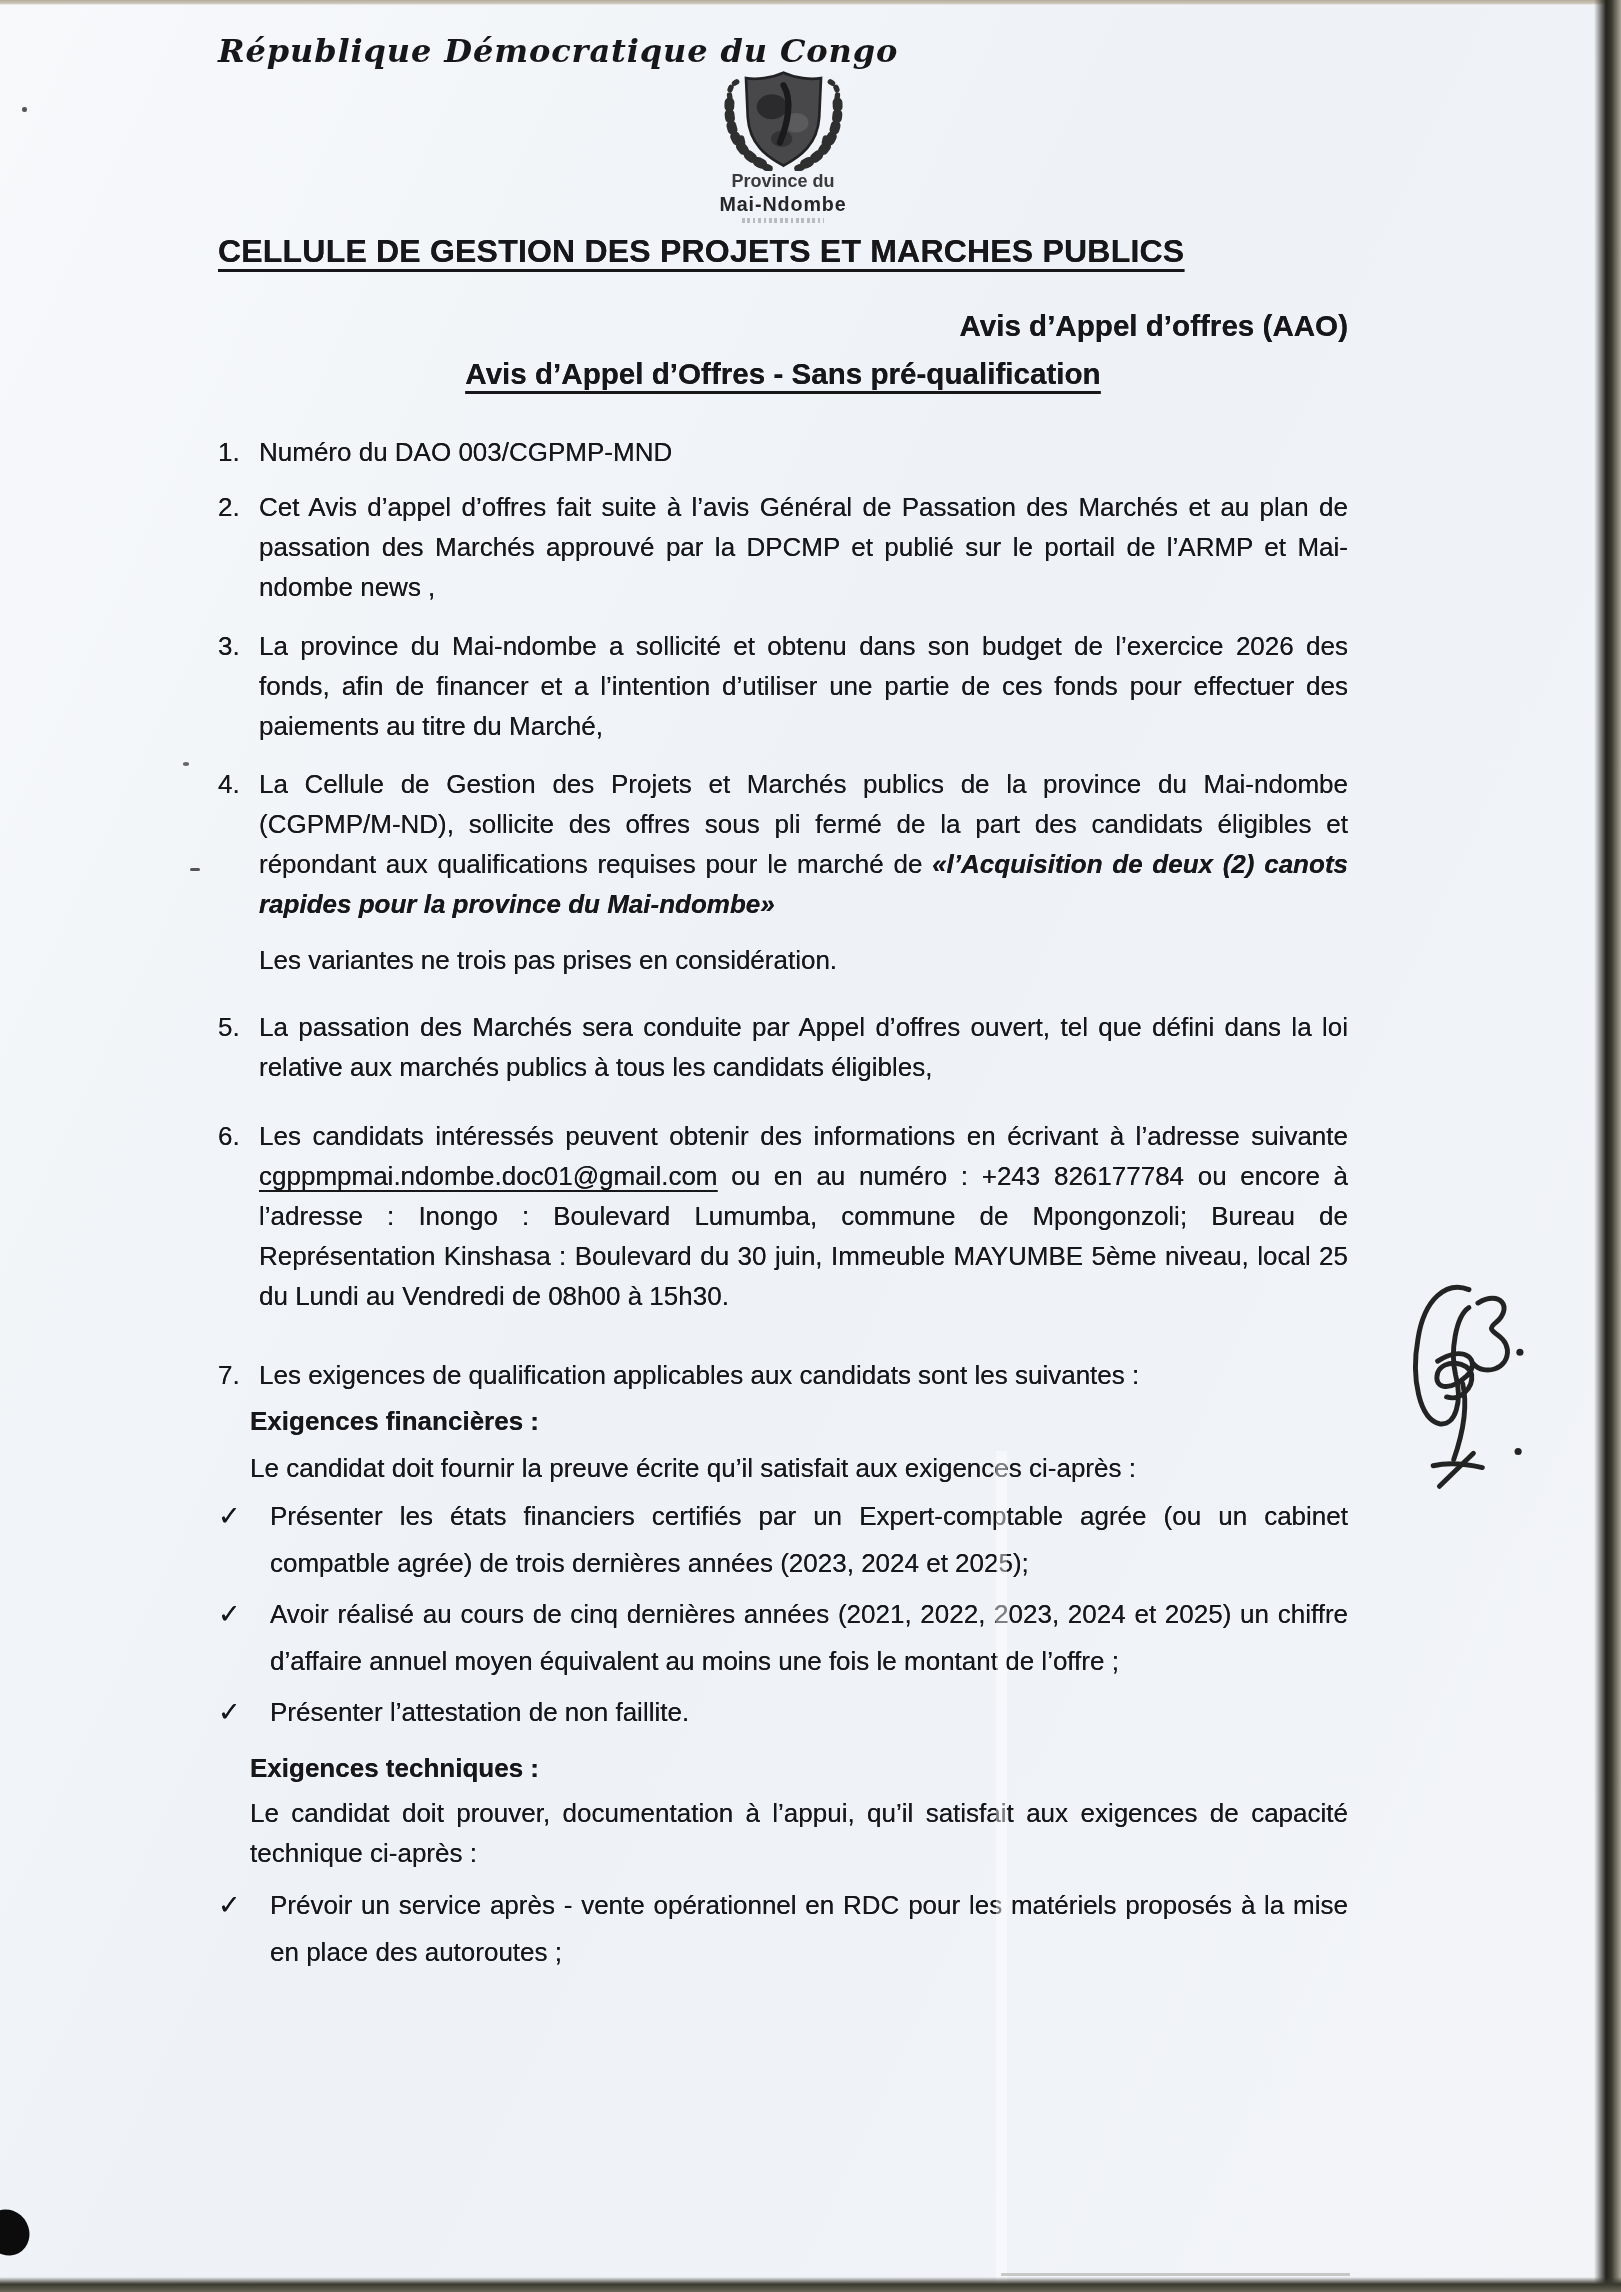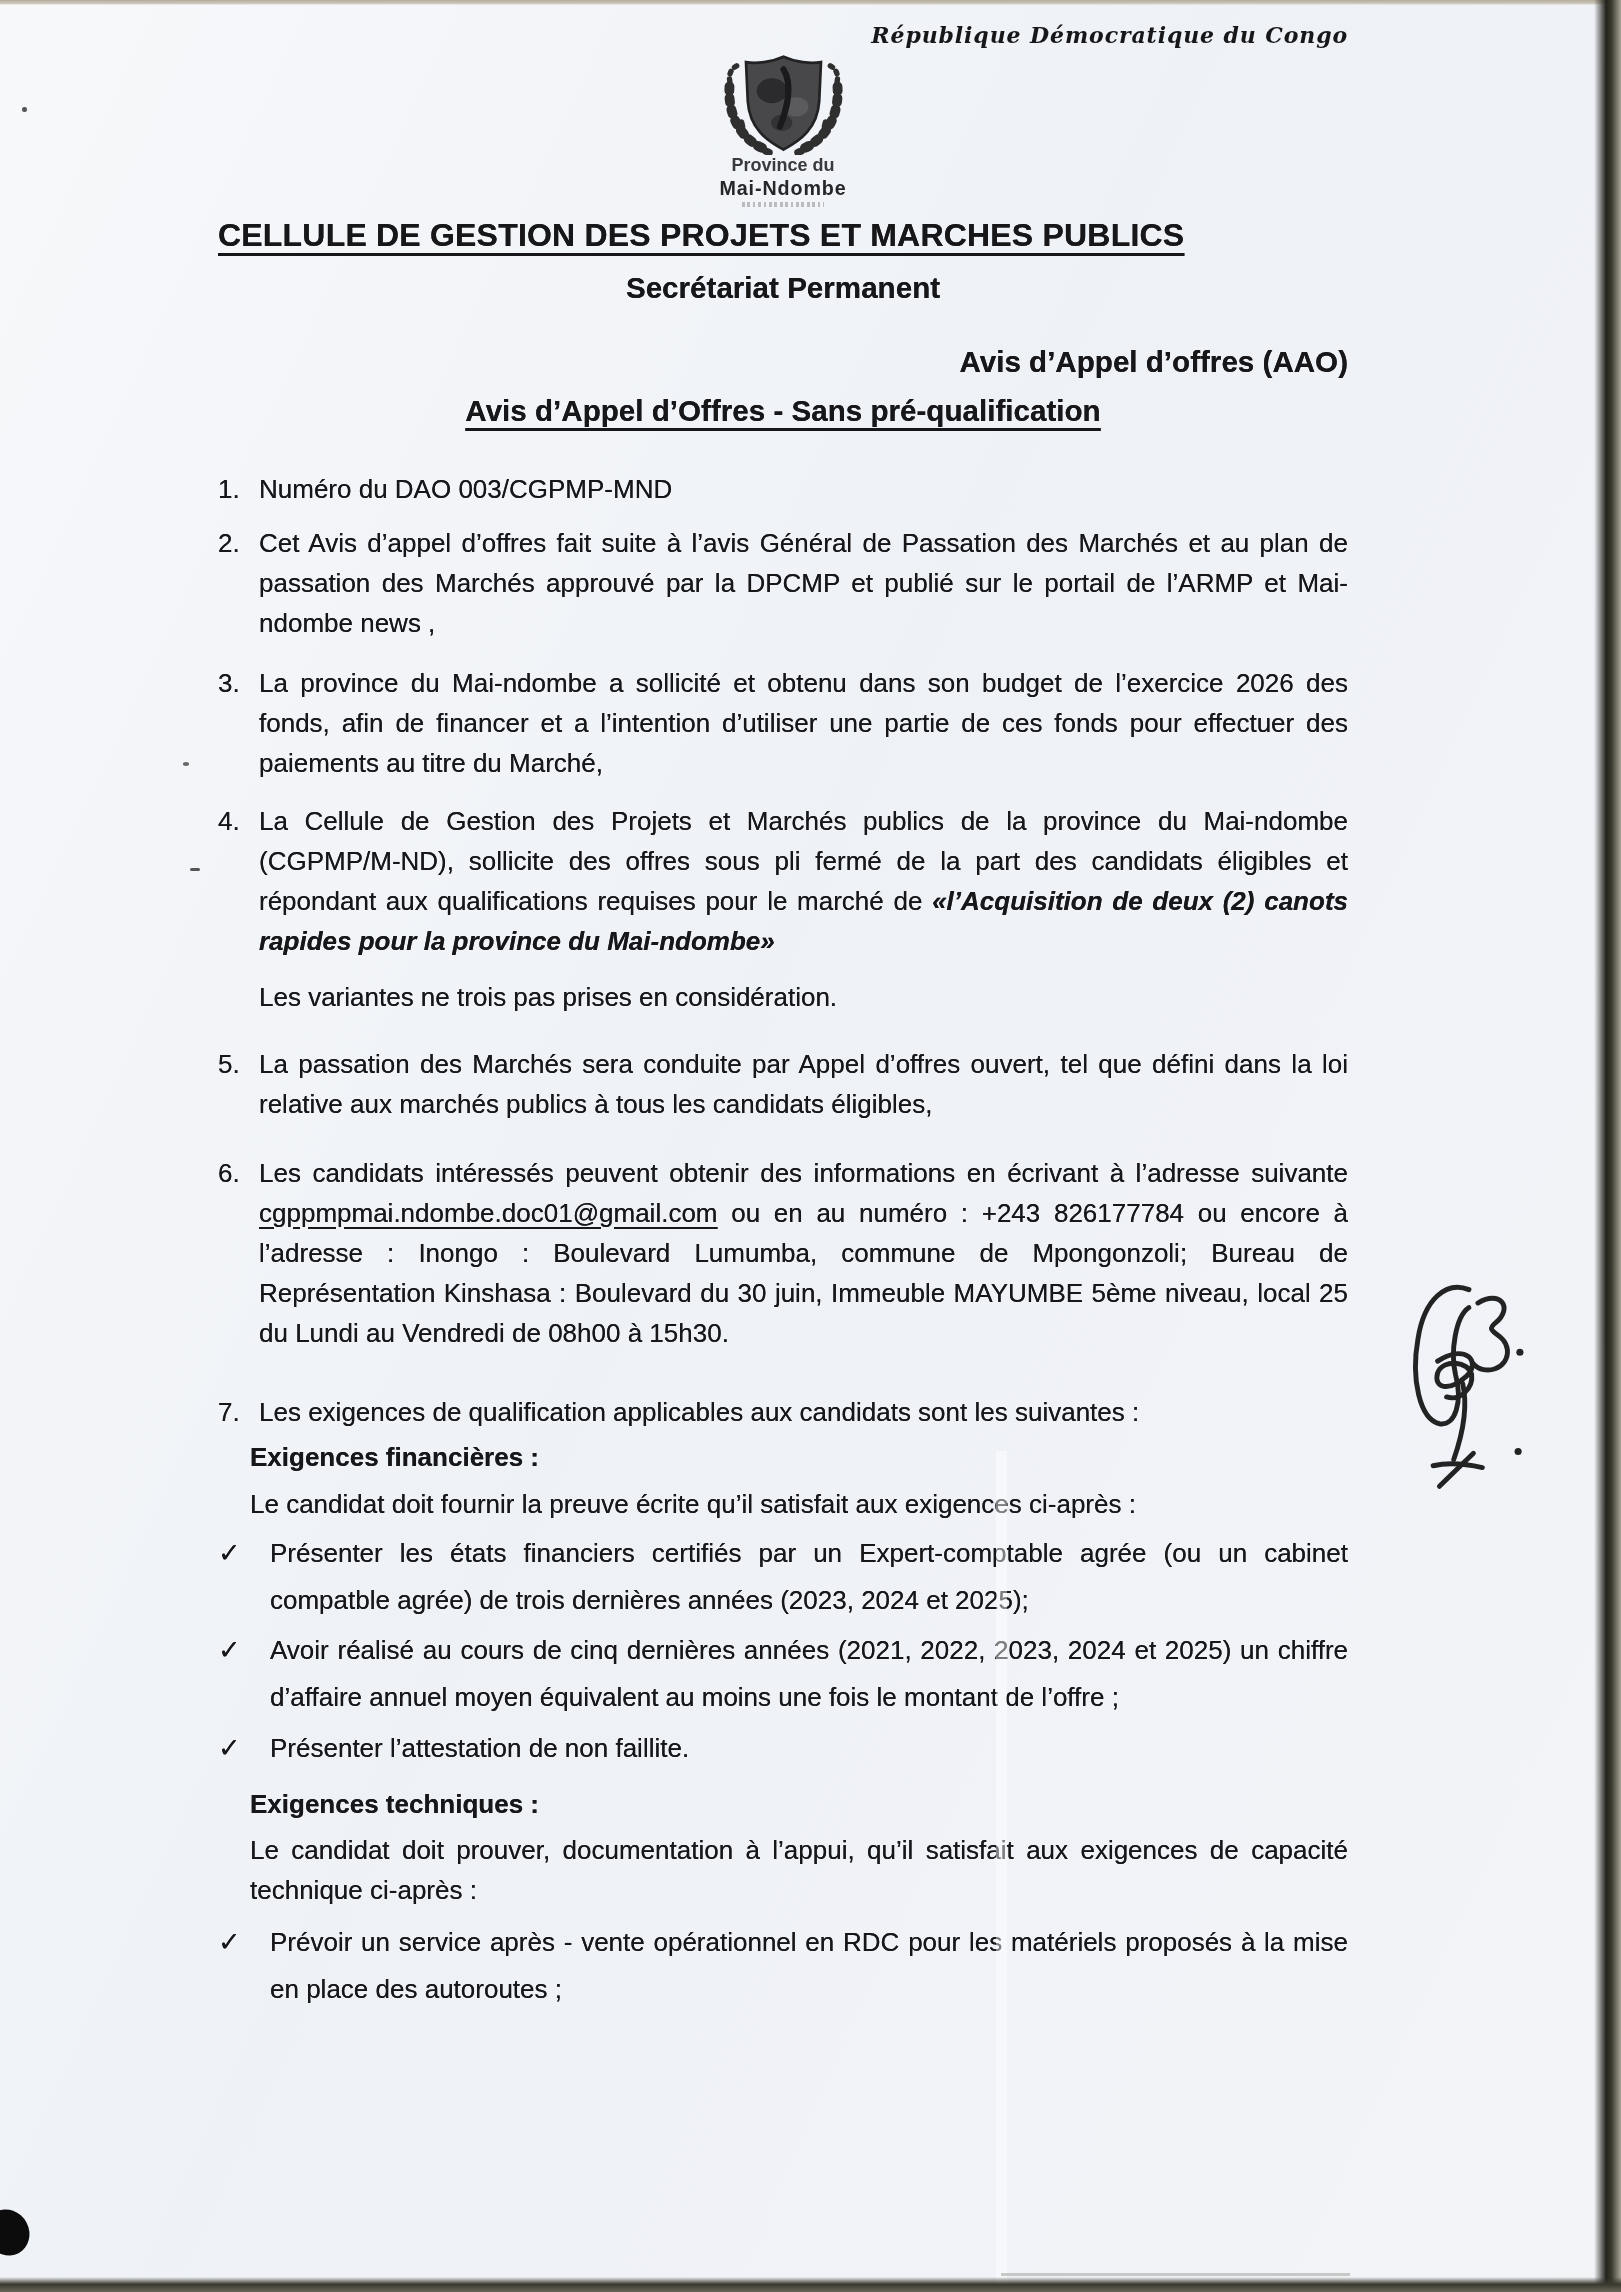--- a/index.html
+++ b/index.html
@@ -25,21 +25,21 @@
   .fold-streak{position:absolute;left:996px;top:1451px;width:10.7px;height:833px;
     background:rgba(255,255,255,.45);}
   .speck{position:absolute;background:#555;border-radius:50%;}
   .speck.s1{left:22.4px;top:107px;width:4.5px;height:4.5px;}
   .speck.s2{left:183px;top:762px;width:6.3px;height:3.6px;background:#666;}
   .speck.s3{left:190px;top:868px;width:9.9px;height:2.7px;border-radius:1.8px;}
 
   
   .content{position:absolute;left:218px;top:0;width:1130px;}
   .h-script{font-family:"DejaVu Serif",serif;font-style:italic;font-weight:bold;
-    font-size:22px;line-height:39px;text-align:right;margin-top:16px;letter-spacing:0.9px;}
+    font-size:32px;line-height:39px;text-align:left;margin-top:32px;letter-spacing:0.9px;}
   .h-province{font-size:33px;line-height:43px;font-weight:bold;text-align:center;
     letter-spacing:0.9px;margin-top:10.7px;text-shadow:0 0 0.5px rgba(15,15,20,.9);}
   .seal{display:flex;flex-direction:column;align-items:center;margin-top:0;}
   .seal-caption1{font-size:18px;line-height:21.5px;color:#3a3a3c;font-weight:bold;}
   .seal-caption2{font-size:19.7px;line-height:23px;color:#262628;font-weight:bold;letter-spacing:0.9px;}
   .seal-subline{width:82px;height:4.5px;margin-top:2.7px;opacity:.55;
     background:repeating-linear-gradient(to right,#8e8e90 0 2.7px,transparent 2.7px 5.4px);}
   .h-org{font-size:32px;line-height:39px;font-weight:bold;text-align:left;margin-top:9px;
     text-decoration:underline;text-underline-offset:7.2px;text-decoration-thickness:2.7px;
     letter-spacing:0.2px;text-shadow:0 0 0.5px rgba(15,15,20,.9);}
@@ -105,21 +105,20 @@
         <path d="M114 104 C140 92 154 64 150 30" stroke="#2f2f30" stroke-width="11" fill="none" stroke-linecap="round" stroke-dasharray="5 8"></path>
         <path d="M106 109 C125 103 136 90 138 74" stroke="#2f2f30" stroke-width="8" fill="none" stroke-linecap="round" stroke-dasharray="4 7"></path>
         <path d="M150 30 C152 21 148 14 140 11" stroke="#2f2f30" stroke-width="6" fill="none" stroke-linecap="round" stroke-dasharray="3 6"></path>
       </svg>
       <div class="seal-caption1">Province du</div>
       <div class="seal-caption2">Mai-Ndombe</div>
       <div class="seal-subline"></div>
     </div>
 
     <div class="h-org">CELLULE DE GESTION DES PROJETS ET MARCHES PUBLICS</div>
-    <div class="h-secretariat">Secrétariat Permanent</div>
     <div class="h-aao">Avis d’Appel d’offres (AAO)</div>
     <div class="h-sub">Avis d’Appel d’Offres - Sans pré-qualification</div>
 
     <div class="doc-body">
 
       <div class="li mt-item1">
         <span class="num">1.</span>
         <div class="txt">Numéro du DAO 003/CGPMP-MND</div>
       </div>
 

